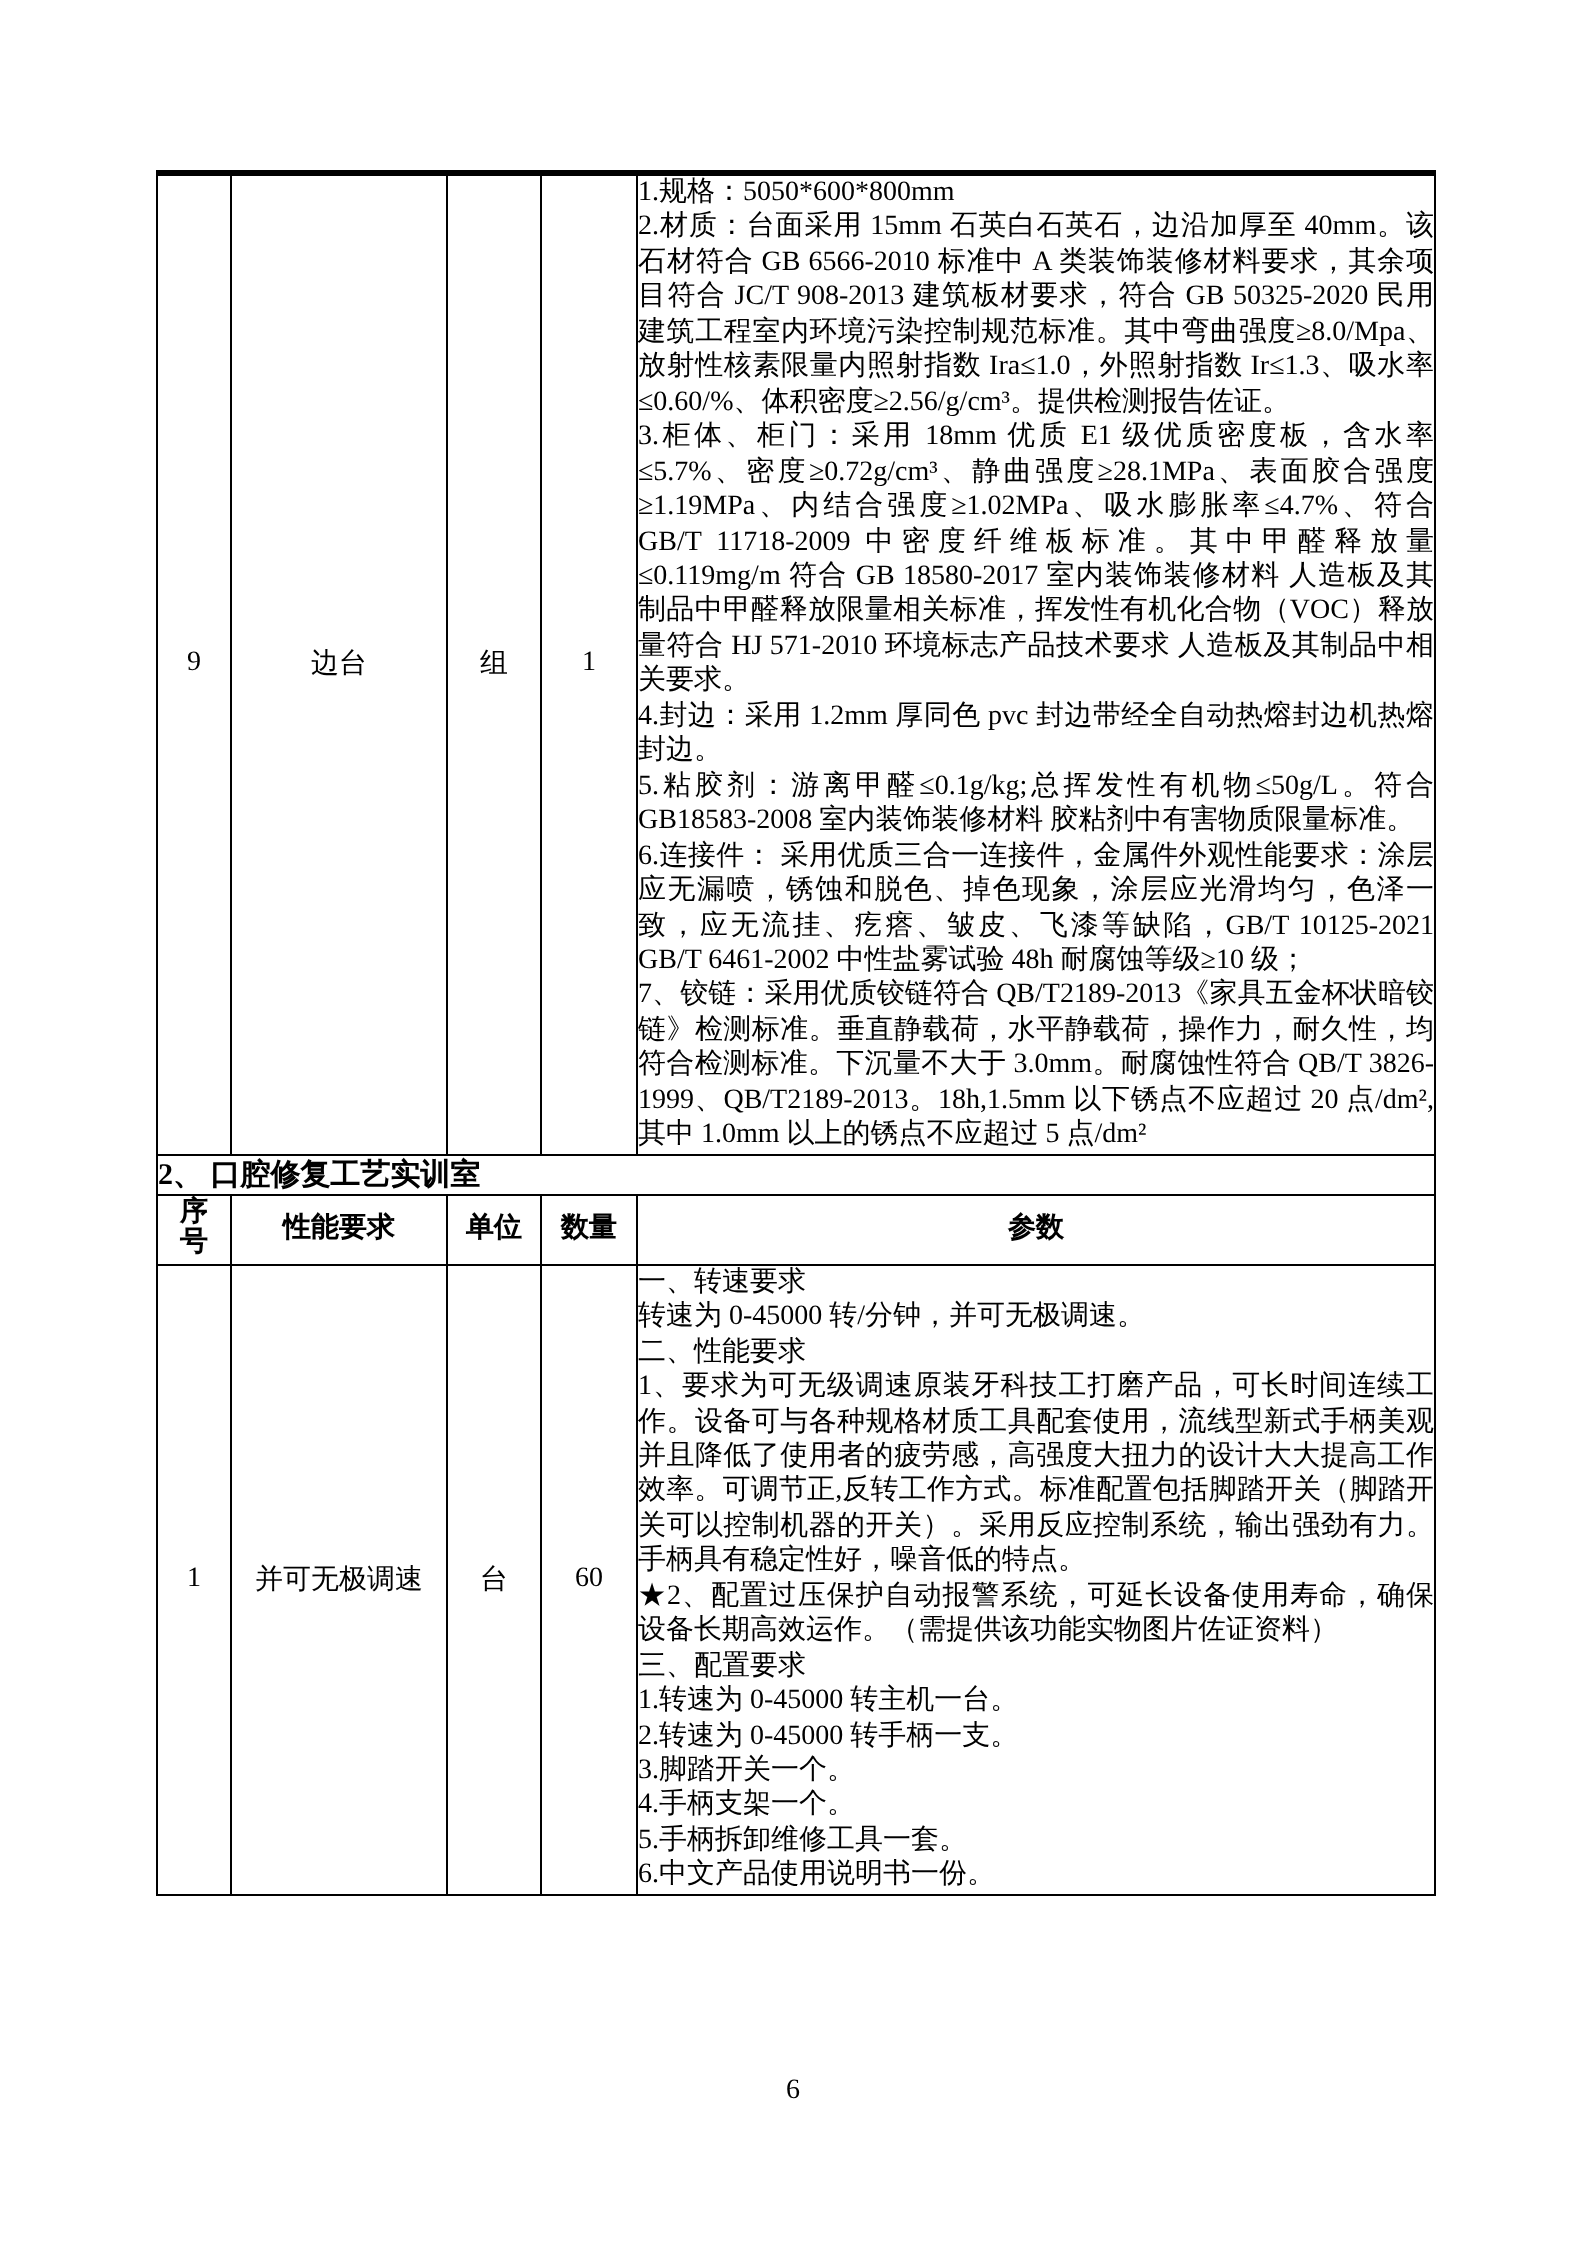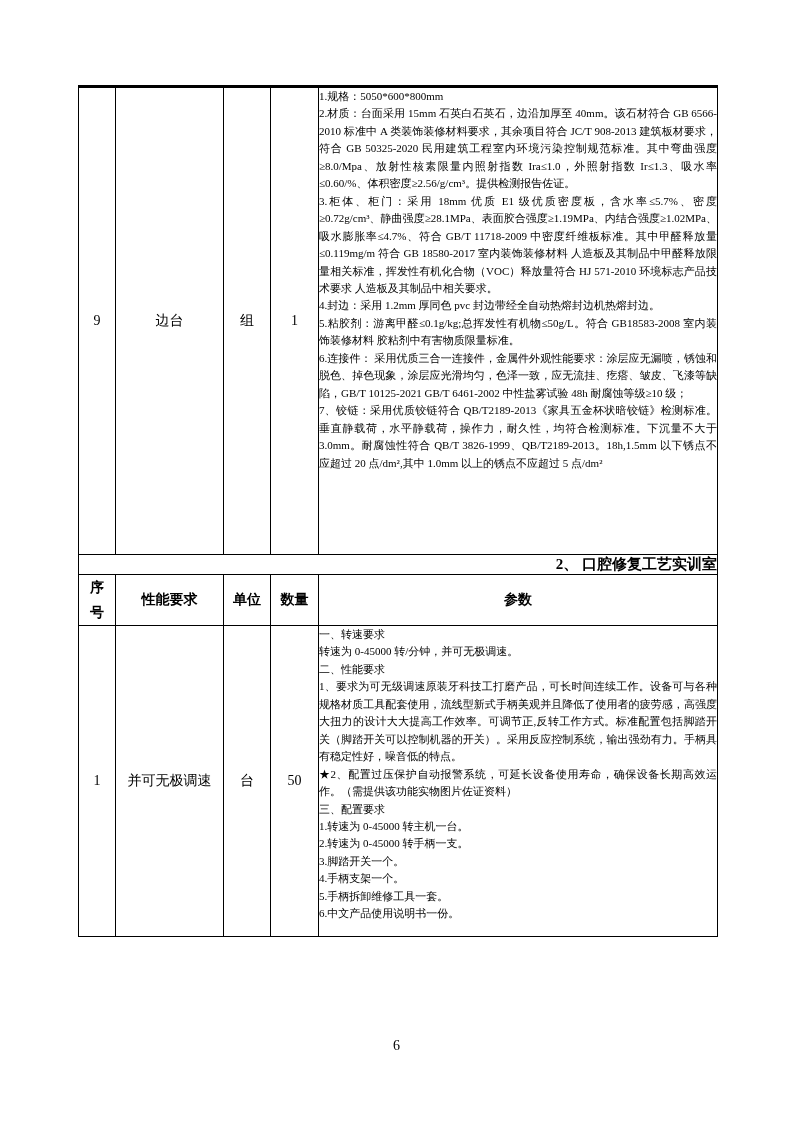--- a/index.html
+++ b/index.html
@@ -30,44 +30,44 @@
     border: 1px solid #000;
     padding: 0;
     overflow: hidden;
   }
   .c-center {
     text-align: center;
     vertical-align: middle;
     font-size: 14px;
   }
   .c-params {
-    font-size: 11px;
+    font-size: 14px;
     line-height: 17.45px;
     text-align: justify;
     vertical-align: top;
     padding: 1px 5px 1px 6px;
     white-space: pre-wrap;
   }
   .section-title {
     font-weight: bold;
     font-size: 15px;
-    text-align: right;
+    text-align: left;
     vertical-align: middle;
   }
   th.head-cell {
     font-weight: bold;
     font-size: 14px;
     text-align: center;
     vertical-align: middle;
     line-height: 16px;
   }
   .narrow {
     display: inline-block;
     width: 1.05em;
-    line-height: 25px;
+    line-height: 15px;
   }
   .page-num {
     position: absolute;
     top: 1038px;
     left: 0;
     width: 100%;
     text-align: center;
     font-size: 14px;
   }
 </style>
@@ -111,21 +111,21 @@
         <th class="head-cell">性能要求</th>
         <th class="head-cell">单位</th>
         <th class="head-cell">数量</th>
         <th class="head-cell">参数</th>
       </tr>
 
       <tr style="height:311px">
         <td class="c-center">1</td>
         <td class="c-center">并可无极调速</td>
         <td class="c-center">台</td>
-        <td class="c-center">50</td>
+        <td class="c-center">60</td>
         <td class="c-params">一、转速要求
 转速为 0-45000 转/分钟，并可无极调速。
 二、性能要求
 1、要求为可无级调速原装牙科技工打磨产品，可长时间连续工作。设备可与各种规格材质工具配套使用，流线型新式手柄美观并且降低了使用者的疲劳感，高强度大扭力的设计大大提高工作效率。可调节正,反转工作方式。标准配置包括脚踏开关（脚踏开关可以控制机器的开关）。采用反应控制系统，输出强劲有力。手柄具有稳定性好，噪音低的特点。
 ★2、配置过压保护自动报警系统，可延长设备使用寿命，确保设备长期高效运作。（需提供该功能实物图片佐证资料）
 三、配置要求
 1.转速为 0-45000 转主机一台。
 2.转速为 0-45000 转手柄一支。
 3.脚踏开关一个。
 4.手柄支架一个。

